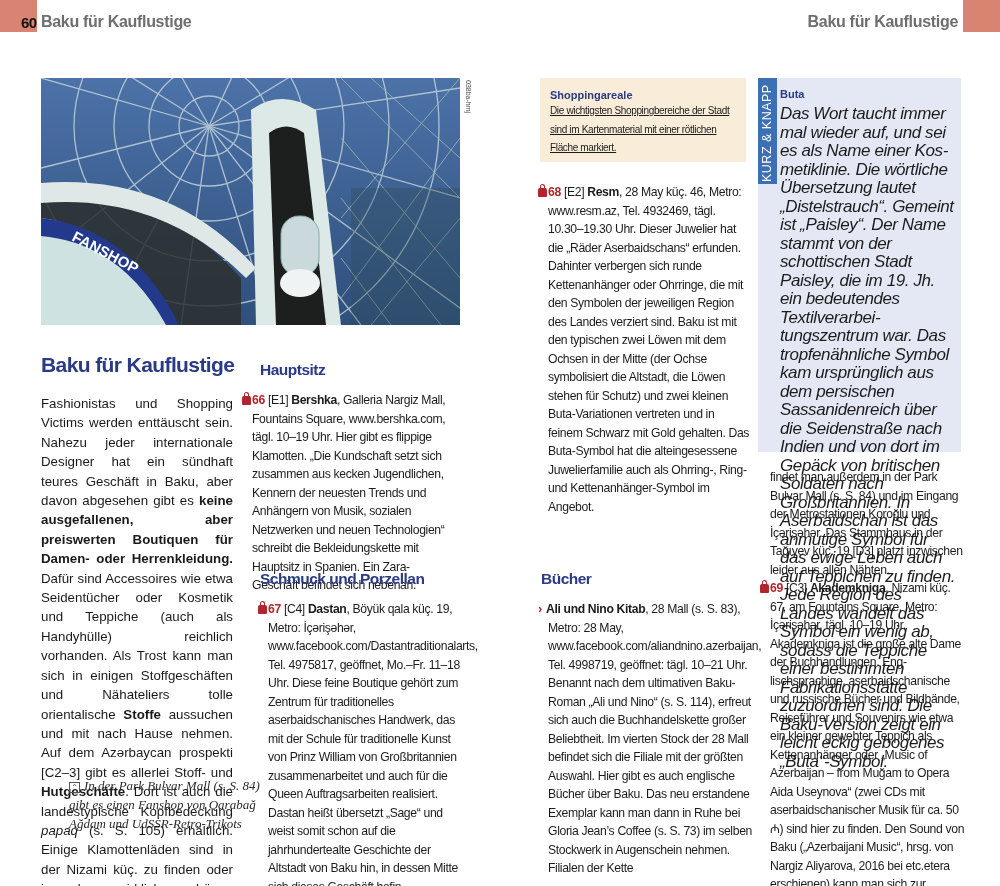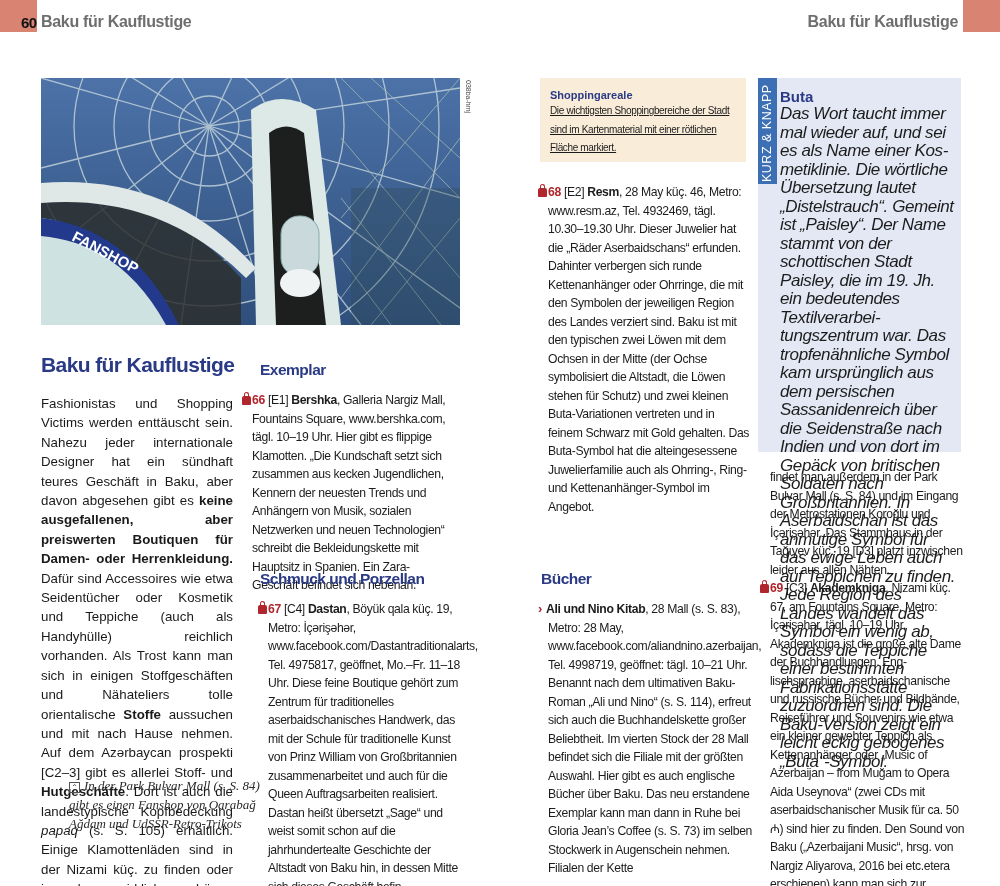--- a/index.html
+++ b/index.html
@@ -50,21 +50,21 @@
   .shopbox .title { font-family: "Liberation Sans", sans-serif; font-weight: bold; color: #2a3a85; font-size: 11px; margin-bottom: 1px; }
   .shopbox .text { font-size: 10px; line-height: 18.5px; letter-spacing: -0.35px; color: #1c1c1c; text-decoration: underline; }
 
   .col3-body { position: absolute; left: 548px; top: 183px; width: 202px; }
   .buecher-title { position: absolute; left: 541px; top: 570px; }
   .buecher-body { position: absolute; left: 548px; top: 600px; width: 204px; }
 
   .kkbox { position: absolute; left: 758px; top: 78px; width: 203px; height: 374px; background: #e3e8f4; }
   .kkband { position: absolute; left: 0; top: 0; width: 19px; height: 106px; background: #3d6fb4; }
   .kkband span { position: absolute; left: 2px; bottom: 2px; transform: rotate(-90deg); transform-origin: 0 0; font-family: "Liberation Sans", sans-serif; color: #ffffff; font-size: 12.5px; white-space: nowrap; letter-spacing: 0.5px; top: 104px; }
-  .kkbox .title { position: absolute; left: 22px; top: 10px; font-family: "Liberation Sans", sans-serif; font-weight: bold; color: #2a3a85; font-size: 15px; }
+  .kkbox .title { position: absolute; left: 22px; top: 10px; font-family: "Liberation Sans", sans-serif; font-weight: bold; color: #2a3a85; font-size: 11px; }
   .kkbox .text { position: absolute; left: 22px; top: 27px; width: 176px; font-size: 17px; line-height: 18.5px; letter-spacing: -0.4px; color: #1c1c1c; font-style: italic; }
 
   .col4-body { position: absolute; left: 770px; top: 468px; width: 198px; }
 </style>
 </head>
 <body>
 
 <div class="pagetab left"></div>
 <div class="pagenum left">60</div>
 <div class="runhead left">Baku für Kauflustige</div>
@@ -130,21 +130,21 @@
 
 <div class="lead-title h1">Baku für Kauflustige</div>
 <div class="lead">
   <span>Fashionistas und Shopping Victims werden enttäuscht sein. Nahezu je­der internationale Designer hat ein sündhaft teures Geschäft in Baku, aber davon abgesehen gibt es </span><b>keine ausgefallenen, aber preiswerten Boutiquen für Damen- oder Herren­kleidung.</b><span> Dafür sind Accessoires wie etwa Seidentücher oder Kosmetik und Teppiche (auch als Handyhülle) reichlich vorhanden. Als Trost kann man sich in einigen Stoffgeschäften und Nähateliers tolle orientalische </span><b>Stoffe</b><span> aussuchen und mit nach Hau­se nehmen. Auf dem Azərbaycan pro­spekti [C2–3] gibt es allerlei Stoff- und </span><b>Hutgeschäfte</b><span>. Dort ist auch die landestypische Kopfbedeckung </span><i>pa­paq</i><span> (s. S. 105) erhältlich. Einige Kla­mottenläden sind in der Nizami küç. zu finden oder in den wirklich schö­nen Shoppingmalls (s. S. 83).</span>
 </div>
 
 <div class="tip">
   <span class="tipicon">⌃</span><span>In der Park Bulvar Mall (s. S. 84) gibt es einen Fanshop von Qarabağ Ağdam und UdSSR-Retro-Trikots</span>
 </div>
 
-<div class="kleidung-title h2">Exemplar</div>
+<div class="kleidung-title h2">Hauptsitz</div>
 <div class="kleidung-body entry">
   <p class="first"><span class="bag"></span><span class="num">66</span> <span>[E1]</span> <b>Bershka</b><span>, Galleria Nargiz Mall, Fountains Square, www.bershka.com, tägl. 10–19 Uhr. Hier gibt es flippige Kla­motten. „Die Kundschaft setzt sich zusam­men aus kecken Jugendlichen, Kennern der neuesten Trends und Anhängern von Musik, sozialen Netzwerken und neuen Technologien“ schreibt die Bekleidungs­kette mit Hauptsitz in Spanien. Ein Zara-Geschäft befindet sich nebenan.</span></p>
 </div>
 
 <div class="schmuck-title h2">Schmuck und Porzellan</div>
 <div class="schmuck-body entry">
   <p class="first"><span class="bag"></span><span class="num">67</span> <span>[C4]</span> <b>Dastan</b><span>, Böyük qala küç. 19, Metro: İçərişəhər, www.facebook.com/Dastantraditionalarts, Tel. 4975817, geöffnet, Mo.–Fr. 11–18 Uhr. Diese feine Boutique gehört zum Zentrum für traditionelles aserbaidschanisches Handwerk, das mit der Schule für traditi­onelle Kunst von Prinz William von Groß­britannien zusammenarbeitet und auch für die Queen Auftragsarbeiten realisiert. Dastan heißt übersetzt „Sage“ und weist somit schon auf die jahrhundertealte Geschichte der Altstadt von Baku hin, in dessen Mitte sich dieses Geschäft befin­</span></p>
 </div>
 
 <div class="shopbox">

